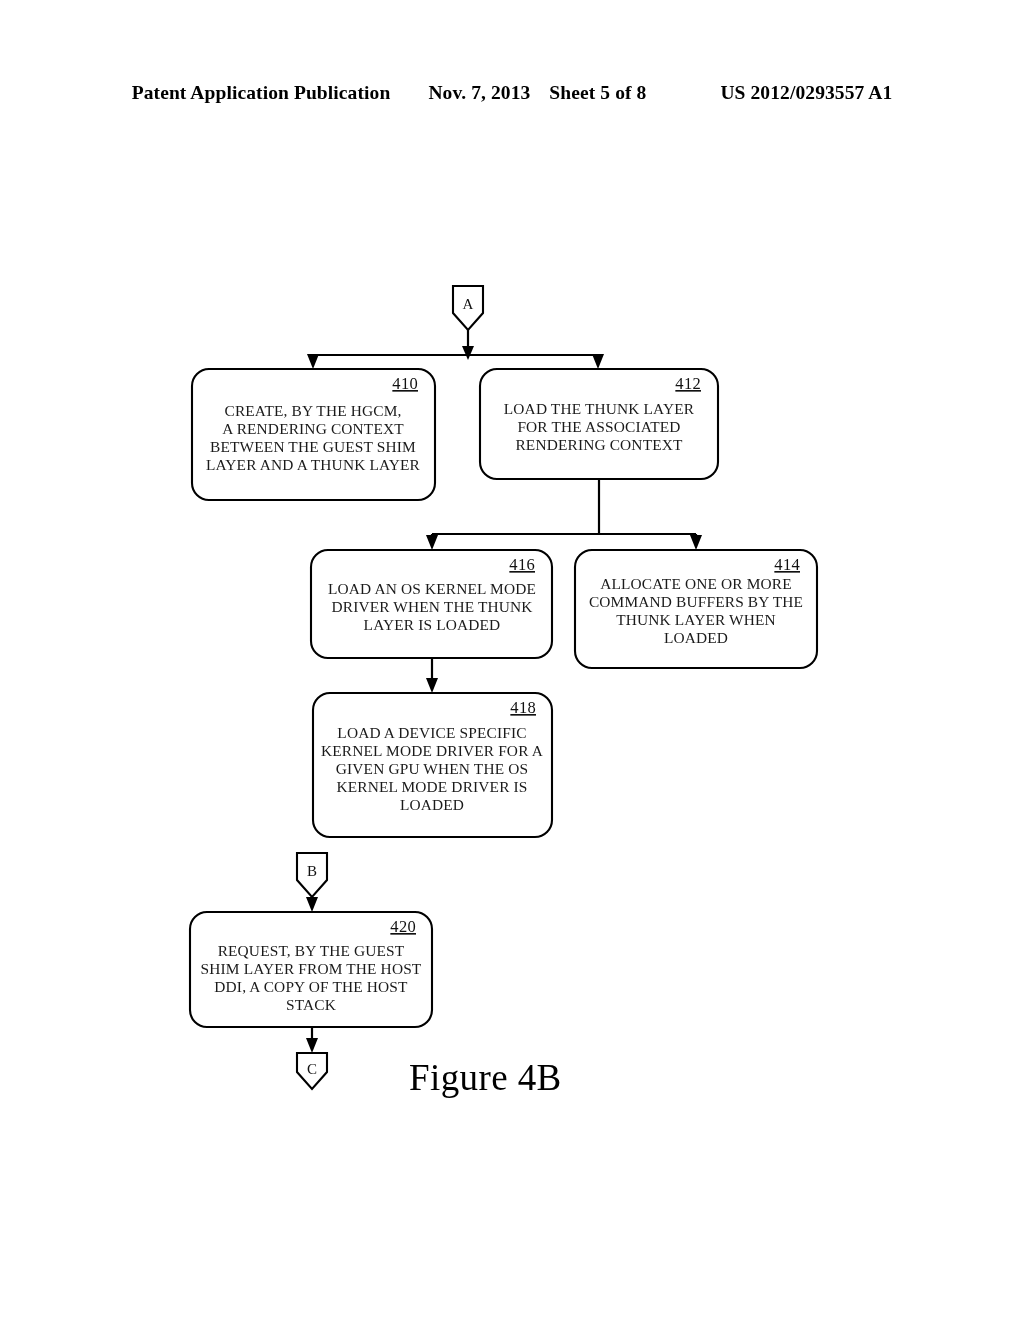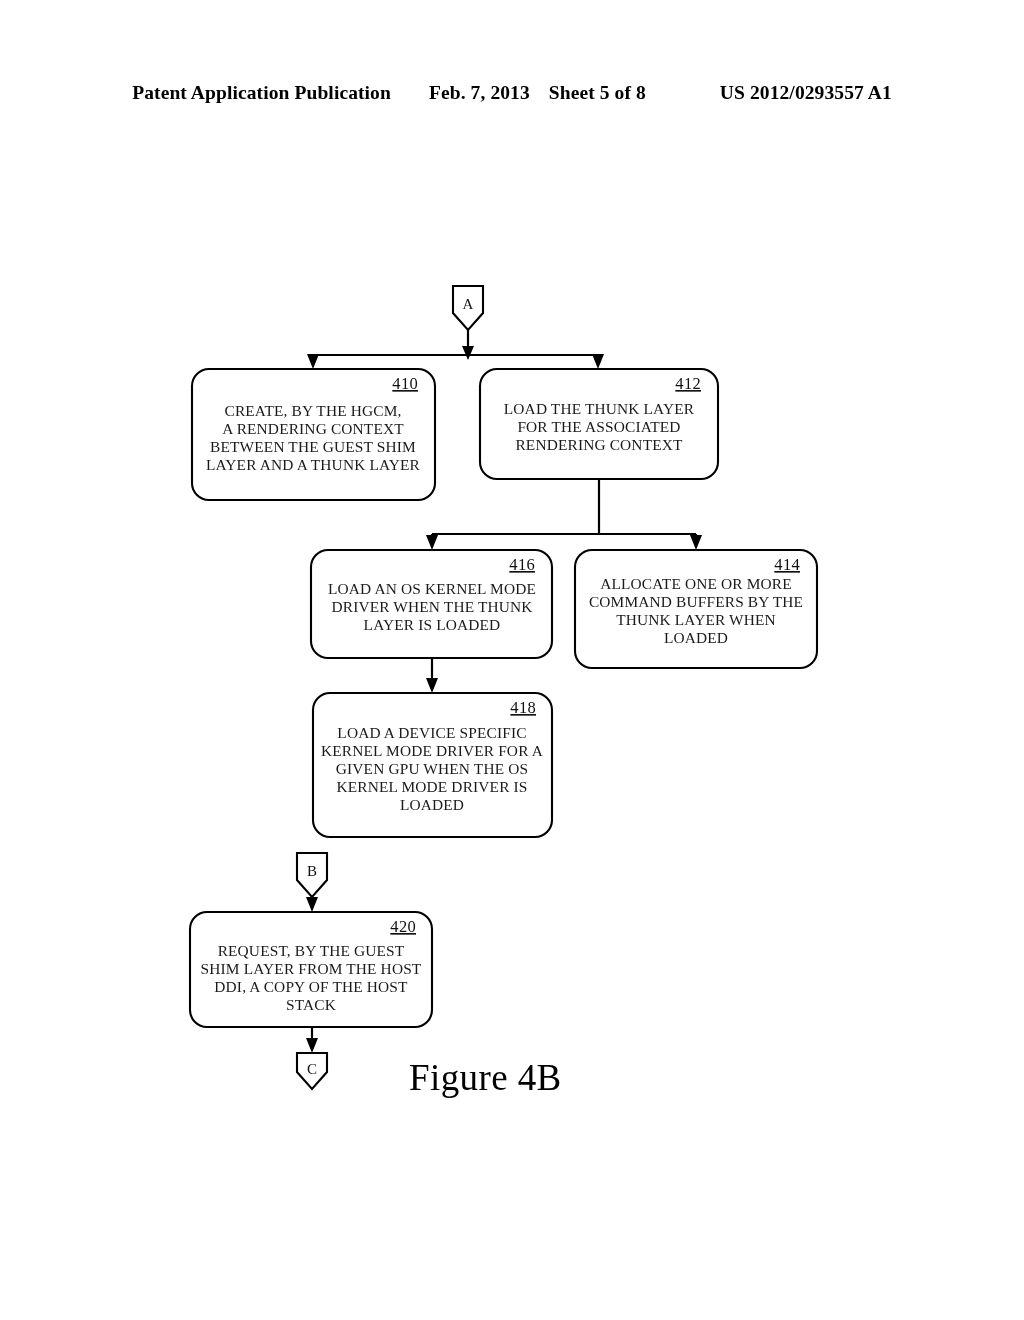--- a/index.html
+++ b/index.html
@@ -102,21 +102,21 @@
     fill: #000000;
     text-anchor: start;
     letter-spacing: 0.4px;
   }
 </style>
 </head>
 <body>
 
 <div class="page-header">
   <span class="hdr-pub">Patent Application Publication</span>
-  <span class="hdr-date">Feb. 7, 2013</span>
+  <span class="hdr-date">Nov. 7, 2013</span>
   <span class="hdr-sheet">Sheet 5 of 8</span>
   <span class="hdr-patnum">US 2012/0293557 A1</span>
 </div>
 
 <div id="figure-area">
   <svg id="flow" viewBox="0 0 1024 1320" xmlns="http://www.w3.org/2000/svg">
 
     <g>
       <path class="conn-shape" d="M 453 286 L 483 286 L 483 313 L 468 330 L 453 313 Z"></path>
       <text class="conn-label" x="468" y="309">A</text>

